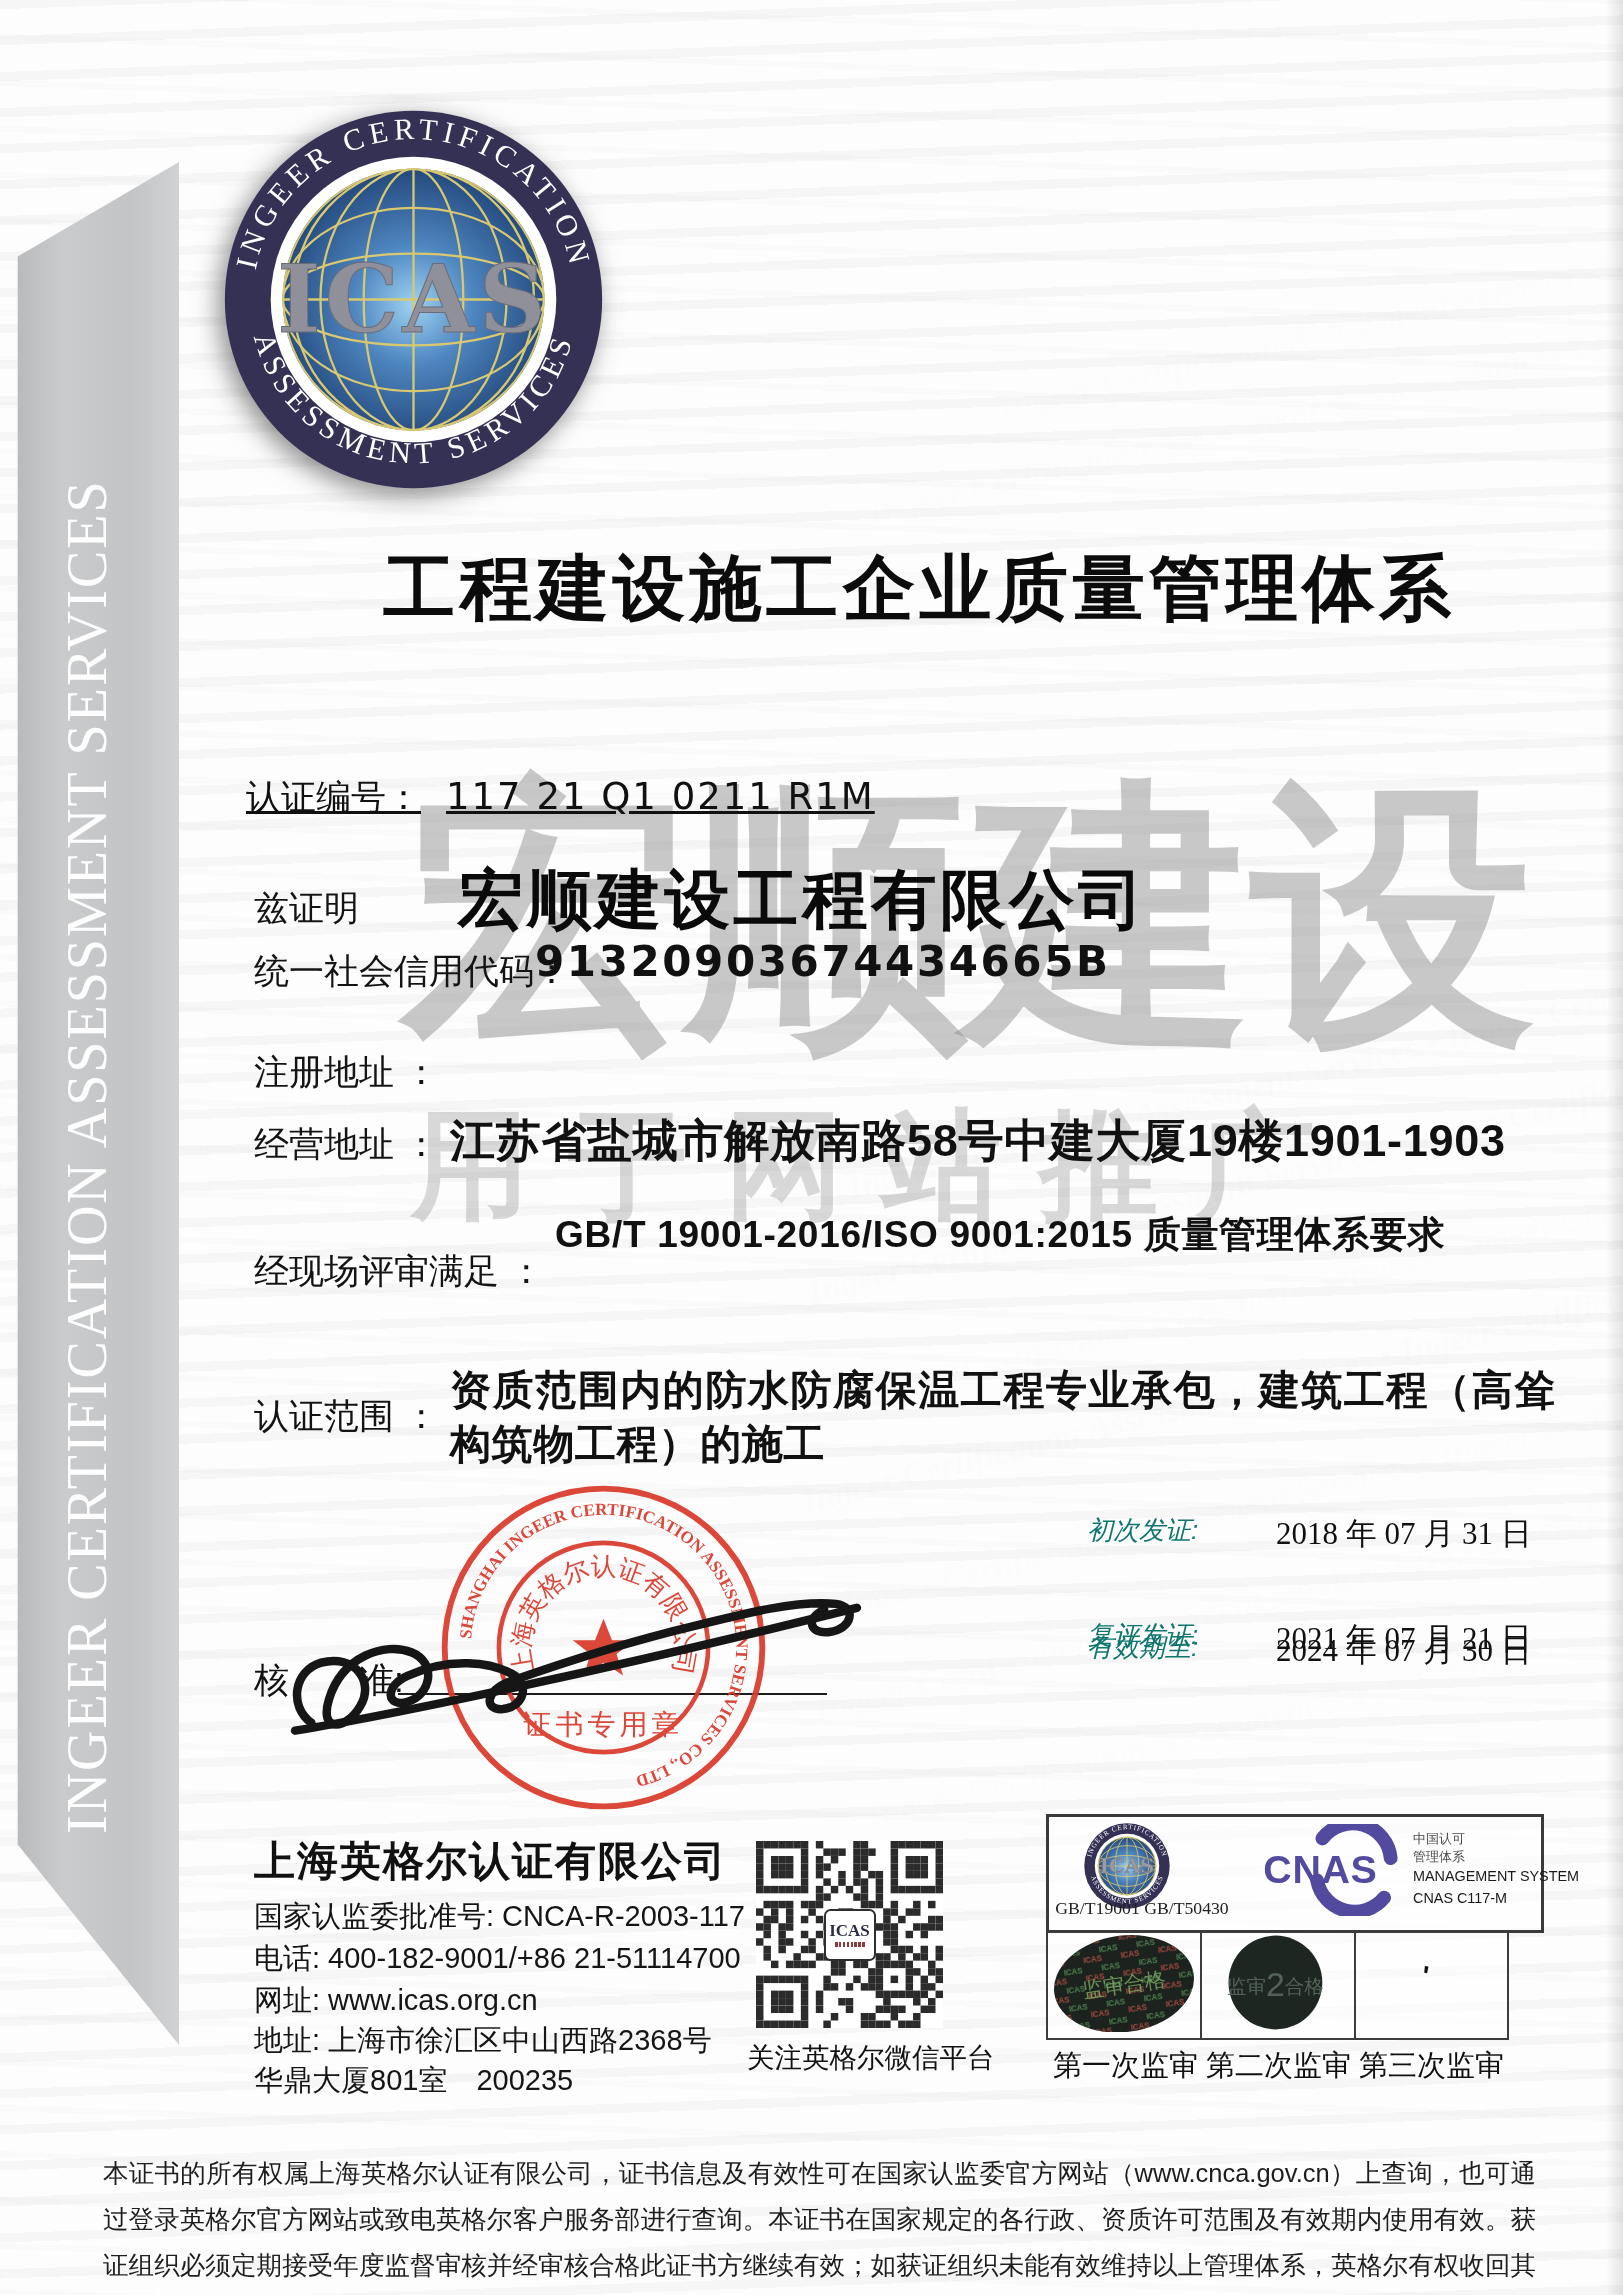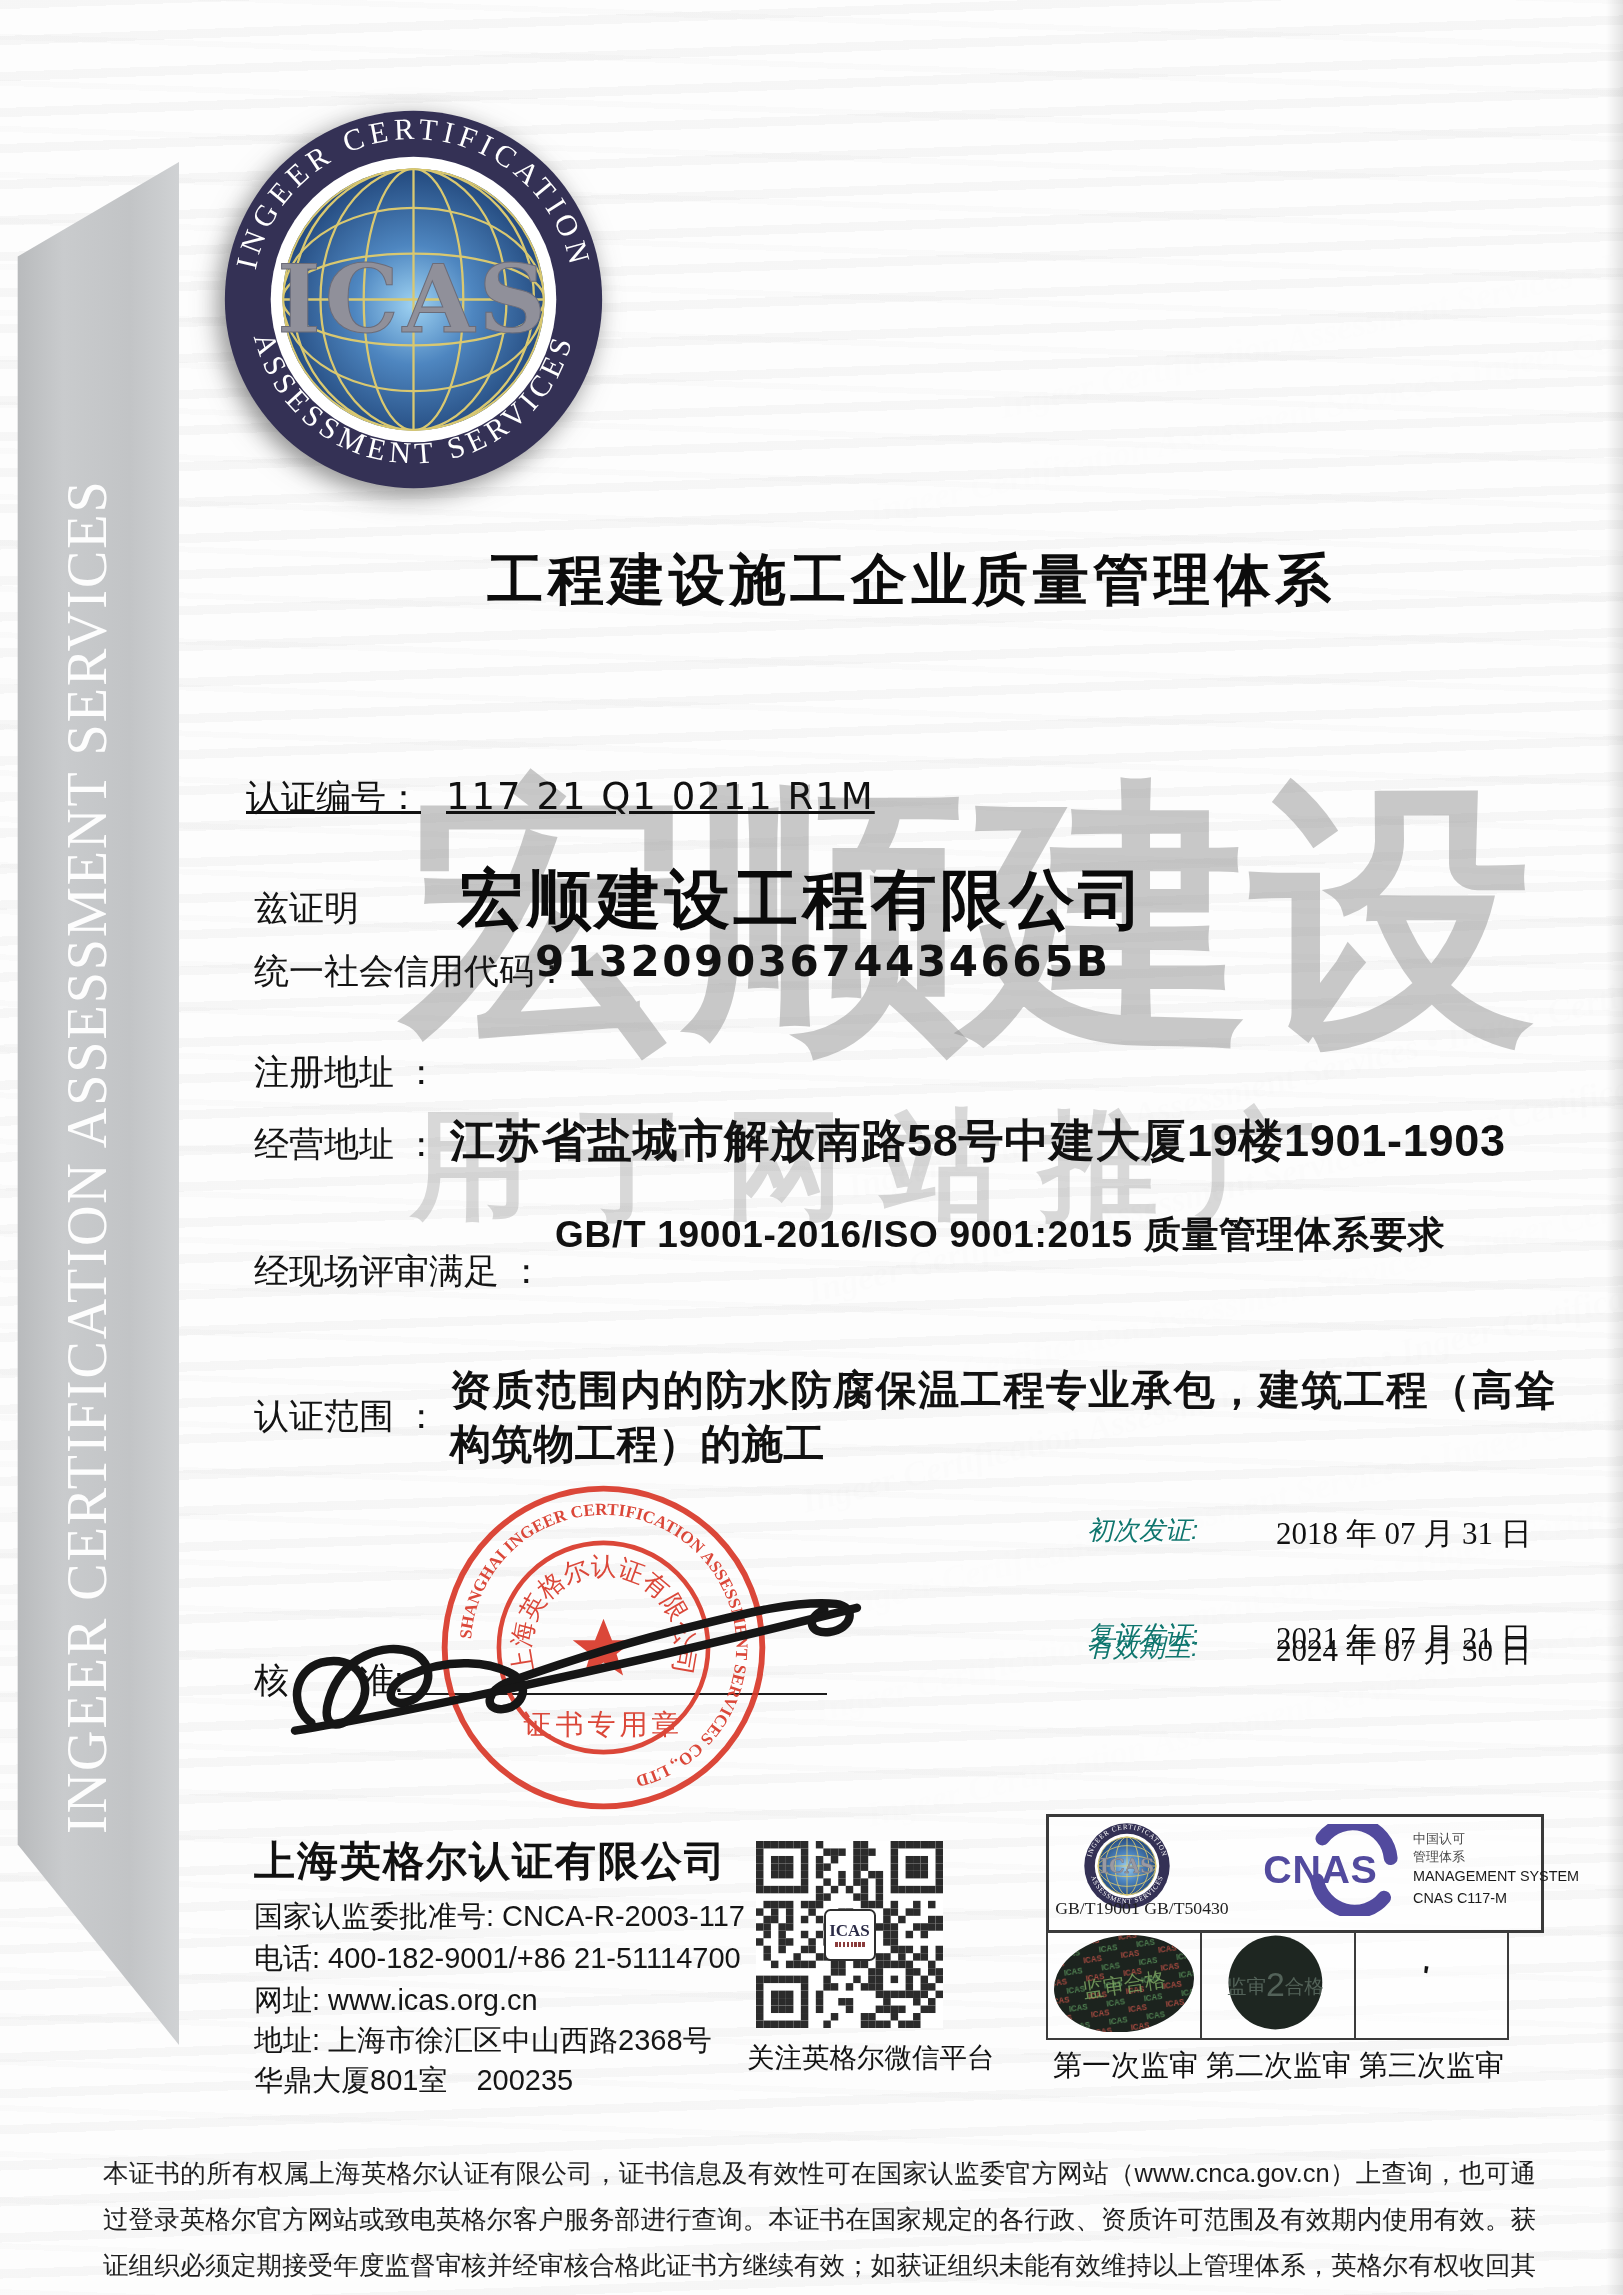--- a/index.html
+++ b/index.html
@@ -28,22 +28,22 @@
     font-style:italic;font-weight:bold;font-size:35px;color:rgba(125,125,125,0.11);}
   #wm-primary{left:403px;top:776px;z-index:1;font-size:283px;font-weight:bold;
     letter-spacing:0px;color:rgba(135,135,135,0.45);white-space:nowrap;line-height:1;}
   #wm-secondary{left:411px;top:1105px;z-index:1;font-size:119px;font-weight:bold;
     letter-spacing:38px;color:rgba(145,145,145,0.34);white-space:nowrap;line-height:1;}
 
   
   #top-seal{left:217px;top:103px;z-index:3;filter:drop-shadow(-5.2px 7.9px 13px rgba(45,45,45,0.55));}
 
   
-  #title-line1{left:231px;top:551px;width:1361px;text-align:center;z-index:3;
-    font-size:56px;font-weight:bold;letter-spacing:4.6px;line-height:1.05;color:#0c0c0c;}
+  #title-line1{left:239px;top:551px;width:1361px;text-align:center;z-index:3;
+    font-size:72px;font-weight:bold;letter-spacing:4.6px;line-height:1.05;color:#0c0c0c;}
   #title-line2{left:391px;top:660px;z-index:3;font-size:77px;font-weight:bold;color:#0c0c0c;white-space:nowrap;}
 
   
   .lbl{font-size:35px;color:#141414;white-space:nowrap;z-index:3;}
   #row-certno{left:246px;top:774px;z-index:3;font-size:35px;white-space:nowrap;text-decoration:underline;}
   #certno-value{font-family:"DejaVu Sans",sans-serif;font-size:37px;letter-spacing:2px;margin-left:25px;}
   #certify-label{left:254px;top:885px;}
   #company-name{left:458px;top:856px;z-index:3;font-size:65px;font-weight:bold;letter-spacing:3.9px;white-space:nowrap;color:#0a0a0a;}
   #row-credit{left:254px;top:948px;}
   #credit-value{left:535px;top:937px;z-index:3;font-size:42px;font-weight:bold;

